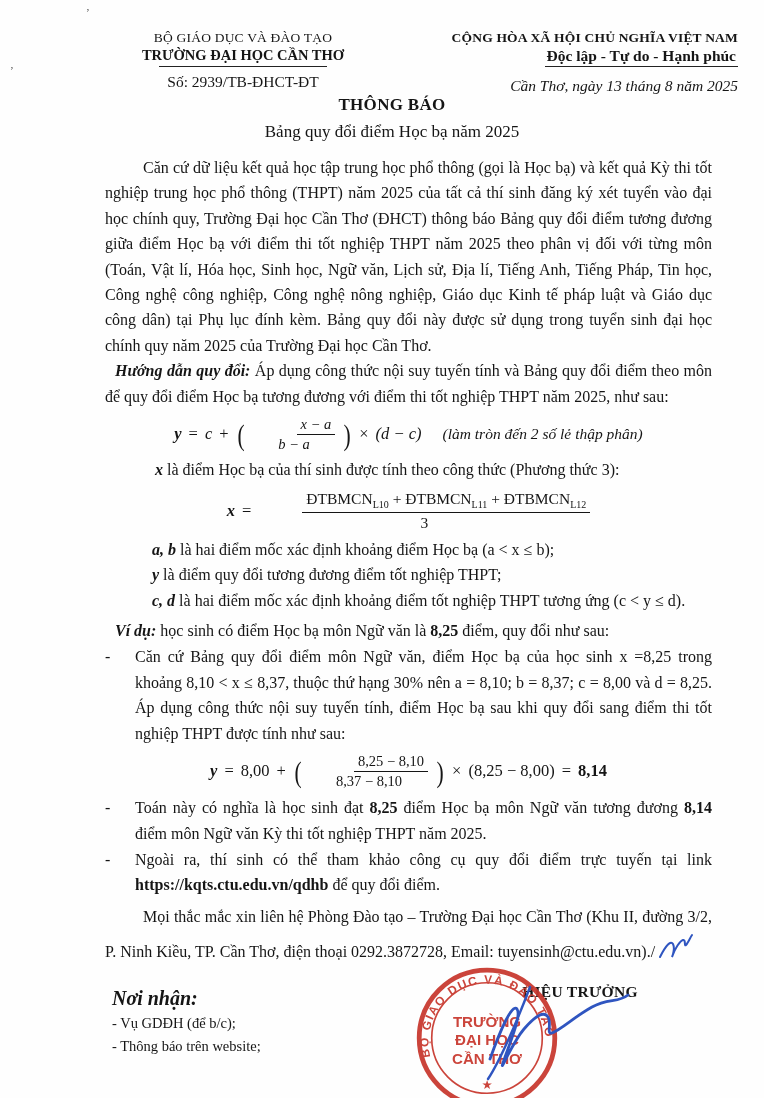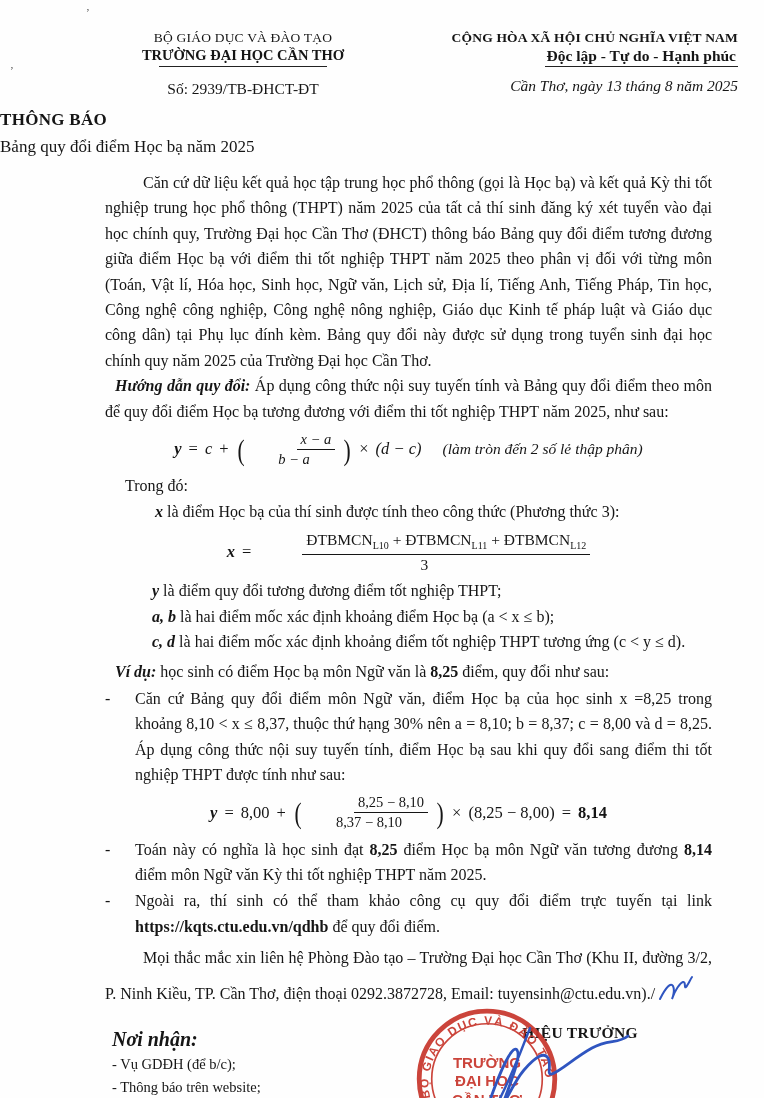--- a/index.html
+++ b/index.html
@@ -18,26 +18,26 @@
   .artifact.a1 { left:86px; top:6px; }
   .artifact.a2 { left:10px; top:64px; }
 
   
   .header { display:flex; padding:30px 26px 0 90px; }
   .h-left { width:306px; text-align:center; }
   .h-right { flex:1; text-align:right; }
   .h-line1 { font-size:13.5px; letter-spacing:.2px; }
   .h-line2 { font-size:14.5px; font-weight:bold; margin-top:1px; }
   .h-bar { width:168px; border-bottom:1.4px solid #222; margin:2px auto 0; }
-  .doc-number { font-size:15.5px; margin-top:13px; }
+  .doc-number { font-size:15.5px; margin-top:6px; }
   .motto { display:inline-block; font-size:15.5px; font-weight:bold; border-bottom:1.4px solid #222; padding:0 2px 1px; margin-top:1px; }
   .place-date { font-size:15.5px; font-style:italic; margin-top:10px; }
 
   
-  .title-block { text-align:left; margin-top:12px; }
+  .title-block { text-align:center; margin-top:0;padding-left:20px; }
   .doc-title { font-size:17px; font-weight:bold; letter-spacing:.3px; }
   .doc-subtitle { font-size:17px; margin-top:7px; }
 
   
   .body { padding:13px 52px 0 105px; text-align:justify; line-height:25.4px; }
   .para { text-indent:38px; }
   .para.small-indent { text-indent:10px; }
   .i { }
   .b { font-weight:bold; }
   .bi { font-weight:bold; font-style:italic; }
@@ -118,35 +118,34 @@
       <span class="frac">
         <span class="num f-i">x − a</span>
         <span class="den f-i">b − a</span>
       </span>
       <span class="bigp">)</span>
       <span>×</span>
       <span class="f-i">(d − c)</span>
       <span class="f-note">(làm tròn đến 2 số lẻ thập phân)</span>
     </div>
 
-    <p class="inwhere">Trong đó:</p>
     <p class="subline"><span class="bi">x</span><span> là điểm Học bạ của thí sinh được tính theo công thức (Phương thức 3):</span></p>
 
     <div class="formula">
       <span class="f-bi">x</span>
       <span>=</span>
       <span class="frac" style="font-size:15.5px;">
         <span class="num"><span>ĐTBMCN</span><sub>L10</sub><span> + ĐTBMCN</span><sub>L11</sub><span> + ĐTBMCN</span><sub>L12</sub></span>
         <span class="den">3</span>
       </span>
     </div>
 
     <div class="defs">
+      <p><span class="bi">a, b</span><span> là hai điểm mốc xác định khoảng điểm Học bạ </span><span class="i">(a &lt; x ≤ b)</span><span>;</span></p>
       <p><span class="bi">y</span><span> là điểm quy đổi tương đương điểm tốt nghiệp THPT;</span></p>
-      <p><span class="bi">a, b</span><span> là hai điểm mốc xác định khoảng điểm Học bạ </span><span class="i">(a &lt; x ≤ b)</span><span>;</span></p>
       <p><span class="bi">c, d</span><span> là hai điểm mốc xác định khoảng điểm tốt nghiệp THPT tương ứng </span><span class="i">(c &lt; y ≤ d)</span><span>.</span></p>
     </div>
 
     <p class="para small-indent" style="margin-top:5px;"><span class="bi">Ví dụ:</span><span> học sinh có điểm Học bạ môn Ngữ văn là </span><span class="b">8,25</span><span> điểm, quy đổi như sau:</span></p>
 
     <div class="li">
       <span class="dash">-</span>
       <span class="li-text"><span>Căn cứ Bảng quy đổi điểm môn Ngữ văn, điểm Học bạ của học sinh </span><span class="i">x</span><span> =8,25 trong khoảng 8,10 &lt; </span><span class="i">x</span><span> ≤ 8,37, thuộc thứ hạng 30% nên </span><span class="i">a</span><span> = 8,10; </span><span class="i">b</span><span> = 8,37; </span><span class="i">c</span><span> = 8,00 và </span><span class="i">d</span><span> = 8,25. Áp dụng công thức nội suy tuyến tính, điểm Học bạ sau khi quy đổi sang điểm thi tốt nghiệp THPT được tính như sau:</span></span>
     </div>
 

